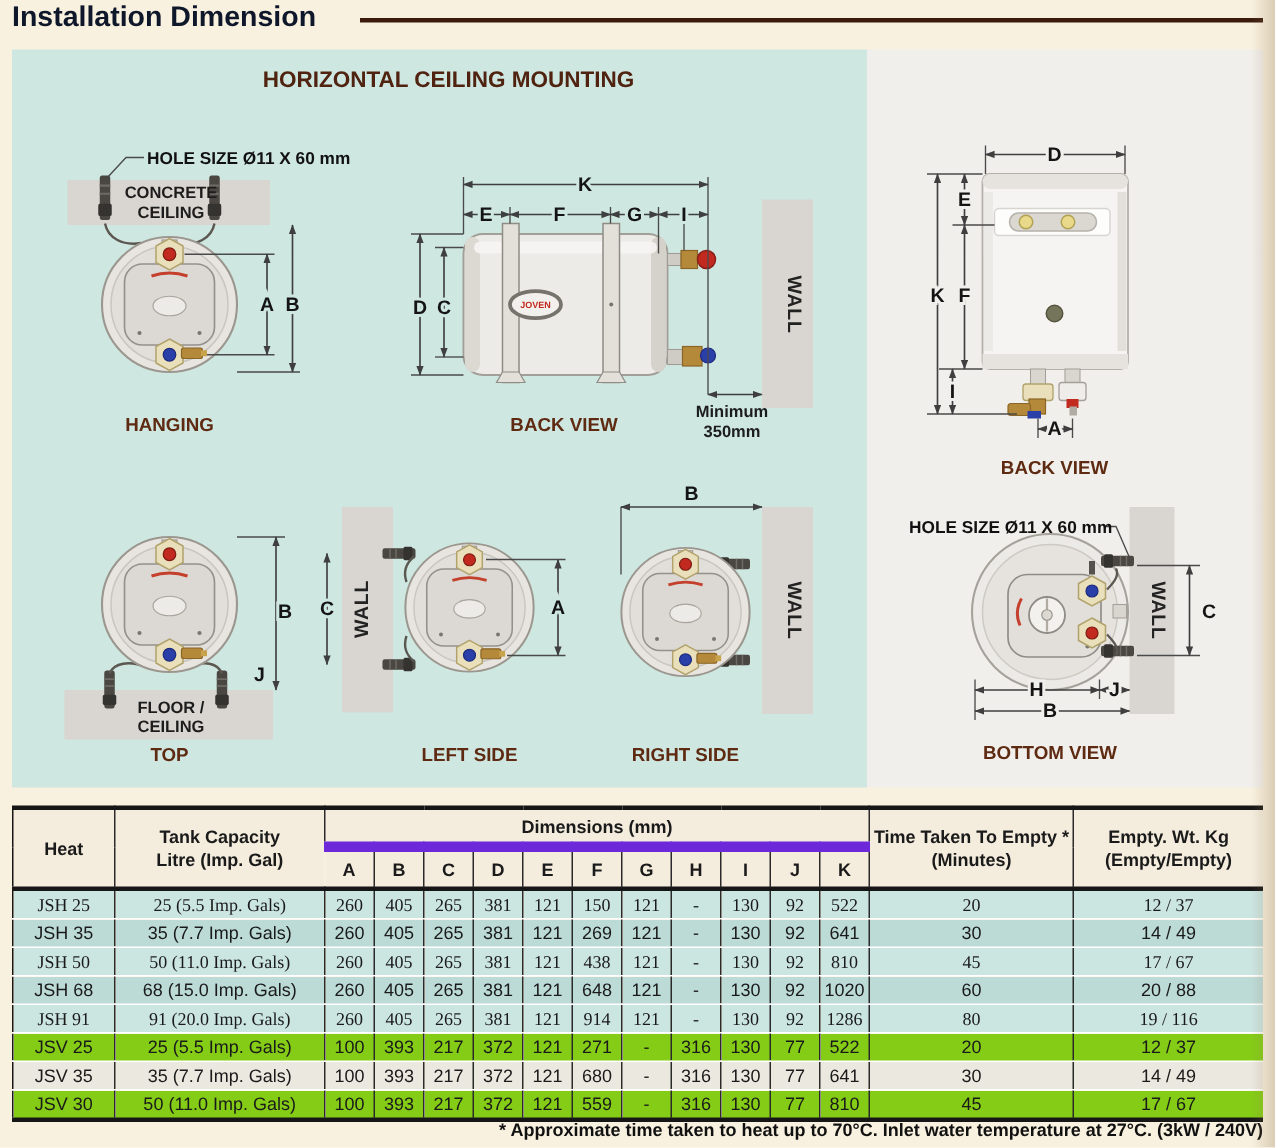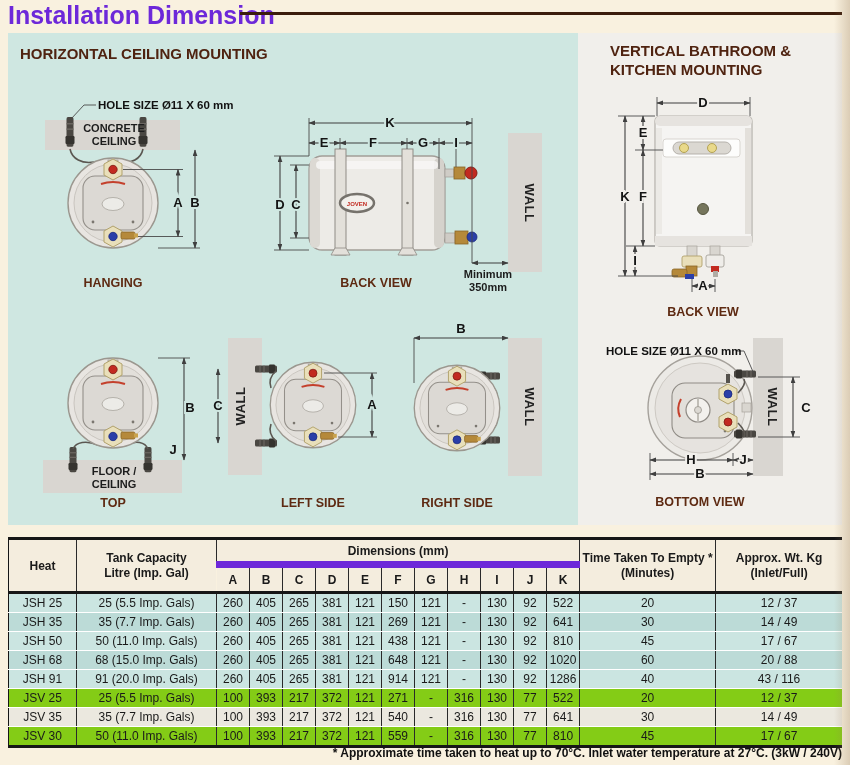--- a/index.html
+++ b/index.html
@@ -1,23 +1,23 @@
 <!DOCTYPE html>
 <html><head>
 <meta charset="utf-8">
 <style>
   html,body{margin:0;padding:0;}
   .page{position:relative;width:850px;height:765px;background:#f9f1df;overflow:hidden;
         font-family:"Liberation Sans",sans-serif;}
-  .page-title{position:absolute;left:8px;top:1px;font-size:25px;font-weight:bold;color:#6d28d9;}
+  .page-title{position:absolute;left:8px;top:1px;font-size:19px;font-weight:bold;color:#0f172a;}
   .title-rule{position:absolute;left:240px;right:8px;top:12px;height:3px;background:#3b1c0c;}
   .diagrams{position:absolute;left:8px;top:33px;width:834px;height:492px;}
   .panel-h{position:absolute;left:0;top:0;width:570px;height:492px;background:#cfe7e1;}
   .panel-v{position:absolute;left:570px;top:0;width:264px;height:492px;background:#f1efeb;}
-  .panel-title{position:absolute;top:12px;left:0;right:0;text-align:left;
+  .panel-title{position:absolute;top:12px;left:0;right:0;text-align:center;
                font-size:15px;font-weight:bold;color:#4f2310;padding-left:12px;}
   .panel-v .panel-title{top:9px;left:20px;right:20px;line-height:1.25;}
   .diag-svg{position:absolute;left:0;top:0;}
   svg text{font-family:"Liberation Sans",sans-serif;}
   .dim{font-size:13px;font-weight:bold;fill:#141414;text-anchor:middle;}
   .halo-t{stroke:#cfe7e1;stroke-width:4px;paint-order:stroke;}
   .halo-l{stroke:#f1efeb;stroke-width:4px;paint-order:stroke;}
   .cap{font-size:12.5px;font-weight:bold;fill:#5e2a12;text-anchor:middle;}
   .lbl{font-size:11px;font-weight:600;fill:#1c1c1c;text-anchor:middle;}
   .lbl-l{font-size:11.5px;font-weight:600;fill:#111;text-anchor:start;}
@@ -31,21 +31,21 @@
       border-bottom:3px solid #161616;border-left:1px solid #161616;}
   .spec-table th,.spec-table td{border-left:1px solid #2a2a2a;padding:0;text-align:center;
       overflow:hidden;white-space:nowrap;}
   .spec-table th:first-child,.spec-table td:first-child{border-left:none;}
   .spec-table thead{border-bottom:3px solid #161616;}
   .spec-table thead th{font-weight:bold;background:#f4edde;font-size:12px;}
   .hd2{display:block;line-height:1.2;}
   .dimhead{height:21px;border-bottom:7px solid #6d28d9;}
   .letter{height:23px;font-size:13px;}
   .spec-table tbody td{height:18px;border-bottom:1px solid #ffffff;}
-  tr.jsh.a{background:#cbe5e1;} tr.jsh.b{background:#bcdbd7;}
+  tr.jsh.a{background:#cbe5e1;font-family:Liberation Serif, serif;} tr.jsh.b{background:#bcdbd7;}
   tr.jsv.a{background:#84cc16;} tr.jsv.b{background:#ebe8df;}
   .footnote{position:absolute;right:8px;top:746px;font-size:12px;font-weight:bold;color:#111;}
   .curl{position:absolute;right:0;top:0;width:16px;height:765px;pointer-events:none;
         background:linear-gradient(to right, rgba(170,140,100,0), rgba(150,120,85,0.30));}
 </style>
 </head>
 <body>
 
 <div class="page">
   <div class="page-title">Installation Dimension</div>
@@ -199,21 +199,20 @@
           <use href="#rheater" transform="translate(449,375) scale(0.95)"></use>
           <line class="tk" x1="406" y1="305" x2="406" y2="350"></line>
           <line class="dl" x1="406" y1="305" x2="500" y2="305" marker-start="url(#ah)" marker-end="url(#ah)"></line>
           <text class="dim halo-t" x="453" y="300">B</text>
           <text class="cap" x="449" y="474">RIGHT SIDE</text>
         </g>
       </svg>
     </section>
 
     <section class="panel-v">
-      <div class="panel-title">VERTICAL BATHROOM &amp; KITCHEN MOUNTING</div>
       <svg class="diag-svg" width="264" height="492" viewBox="0 0 264 492">
         <defs>
           <marker id="ah2" markerWidth="7" markerHeight="6" refX="5.5" refY="2.2" orient="auto-start-reverse">
             <path d="M0,0 L6,2.2 L0,4.4 z" fill="#3f3f3f"></path>
           </marker>
           <g id="bolt2">
             <rect x="-3.5" y="0" width="7" height="22" rx="1.5" fill="#4a4742"></rect>
             <rect x="-4.5" y="14" width="9" height="6" rx="1" fill="#35332f"></rect>
             <line x1="-3.5" y1="5" x2="3.5" y2="5" stroke="#6e6a64" stroke-width="1"></line>
             <line x1="-3.5" y1="9" x2="3.5" y2="9" stroke="#6e6a64" stroke-width="1"></line>
@@ -329,22 +328,22 @@
         <th rowspan="2">
           <span class="hd2">Tank Capacity</span>
           <span class="hd2">Litre (Imp. Gal)</span>
         </th>
         <th colspan="11" class="dimhead">Dimensions (mm)</th>
         <th rowspan="2">
           <span class="hd2">Time Taken To Empty *</span>
           <span class="hd2">(Minutes)</span>
         </th>
         <th rowspan="2">
-          <span class="hd2">Approx. Wt. Kg</span>
-          <span class="hd2">(Inlet/Full)</span>
+          <span class="hd2">Empty. Wt. Kg</span>
+          <span class="hd2">(Empty/Empty)</span>
         </th>
       </tr>
       <tr>
         <th class="letter">A</th>
         <th class="letter">B</th>
         <th class="letter">C</th>
         <th class="letter">D</th>
         <th class="letter">E</th>
         <th class="letter">F</th>
         <th class="letter">G</th>
@@ -430,22 +429,22 @@
           <td>405</td>
           <td>265</td>
           <td>381</td>
           <td>121</td>
           <td>914</td>
           <td>121</td>
           <td>-</td>
           <td>130</td>
           <td>92</td>
           <td>1286</td>
-          <td>40</td>
-          <td>43 / 116</td>
+          <td>80</td>
+          <td>19 / 116</td>
         </tr>
         <tr class="jsv a">
           <td>JSV 25</td>
           <td>25 (5.5 Imp. Gals)</td>
           <td>100</td>
           <td>393</td>
           <td>217</td>
           <td>372</td>
           <td>121</td>
           <td>271</td>
@@ -458,21 +457,21 @@
           <td>12 / 37</td>
         </tr>
         <tr class="jsv b">
           <td>JSV 35</td>
           <td>35 (7.7 Imp. Gals)</td>
           <td>100</td>
           <td>393</td>
           <td>217</td>
           <td>372</td>
           <td>121</td>
-          <td>540</td>
+          <td>680</td>
           <td>-</td>
           <td>316</td>
           <td>130</td>
           <td>77</td>
           <td>641</td>
           <td>30</td>
           <td>14 / 49</td>
         </tr>
         <tr class="jsv a">
           <td>JSV 30</td>

